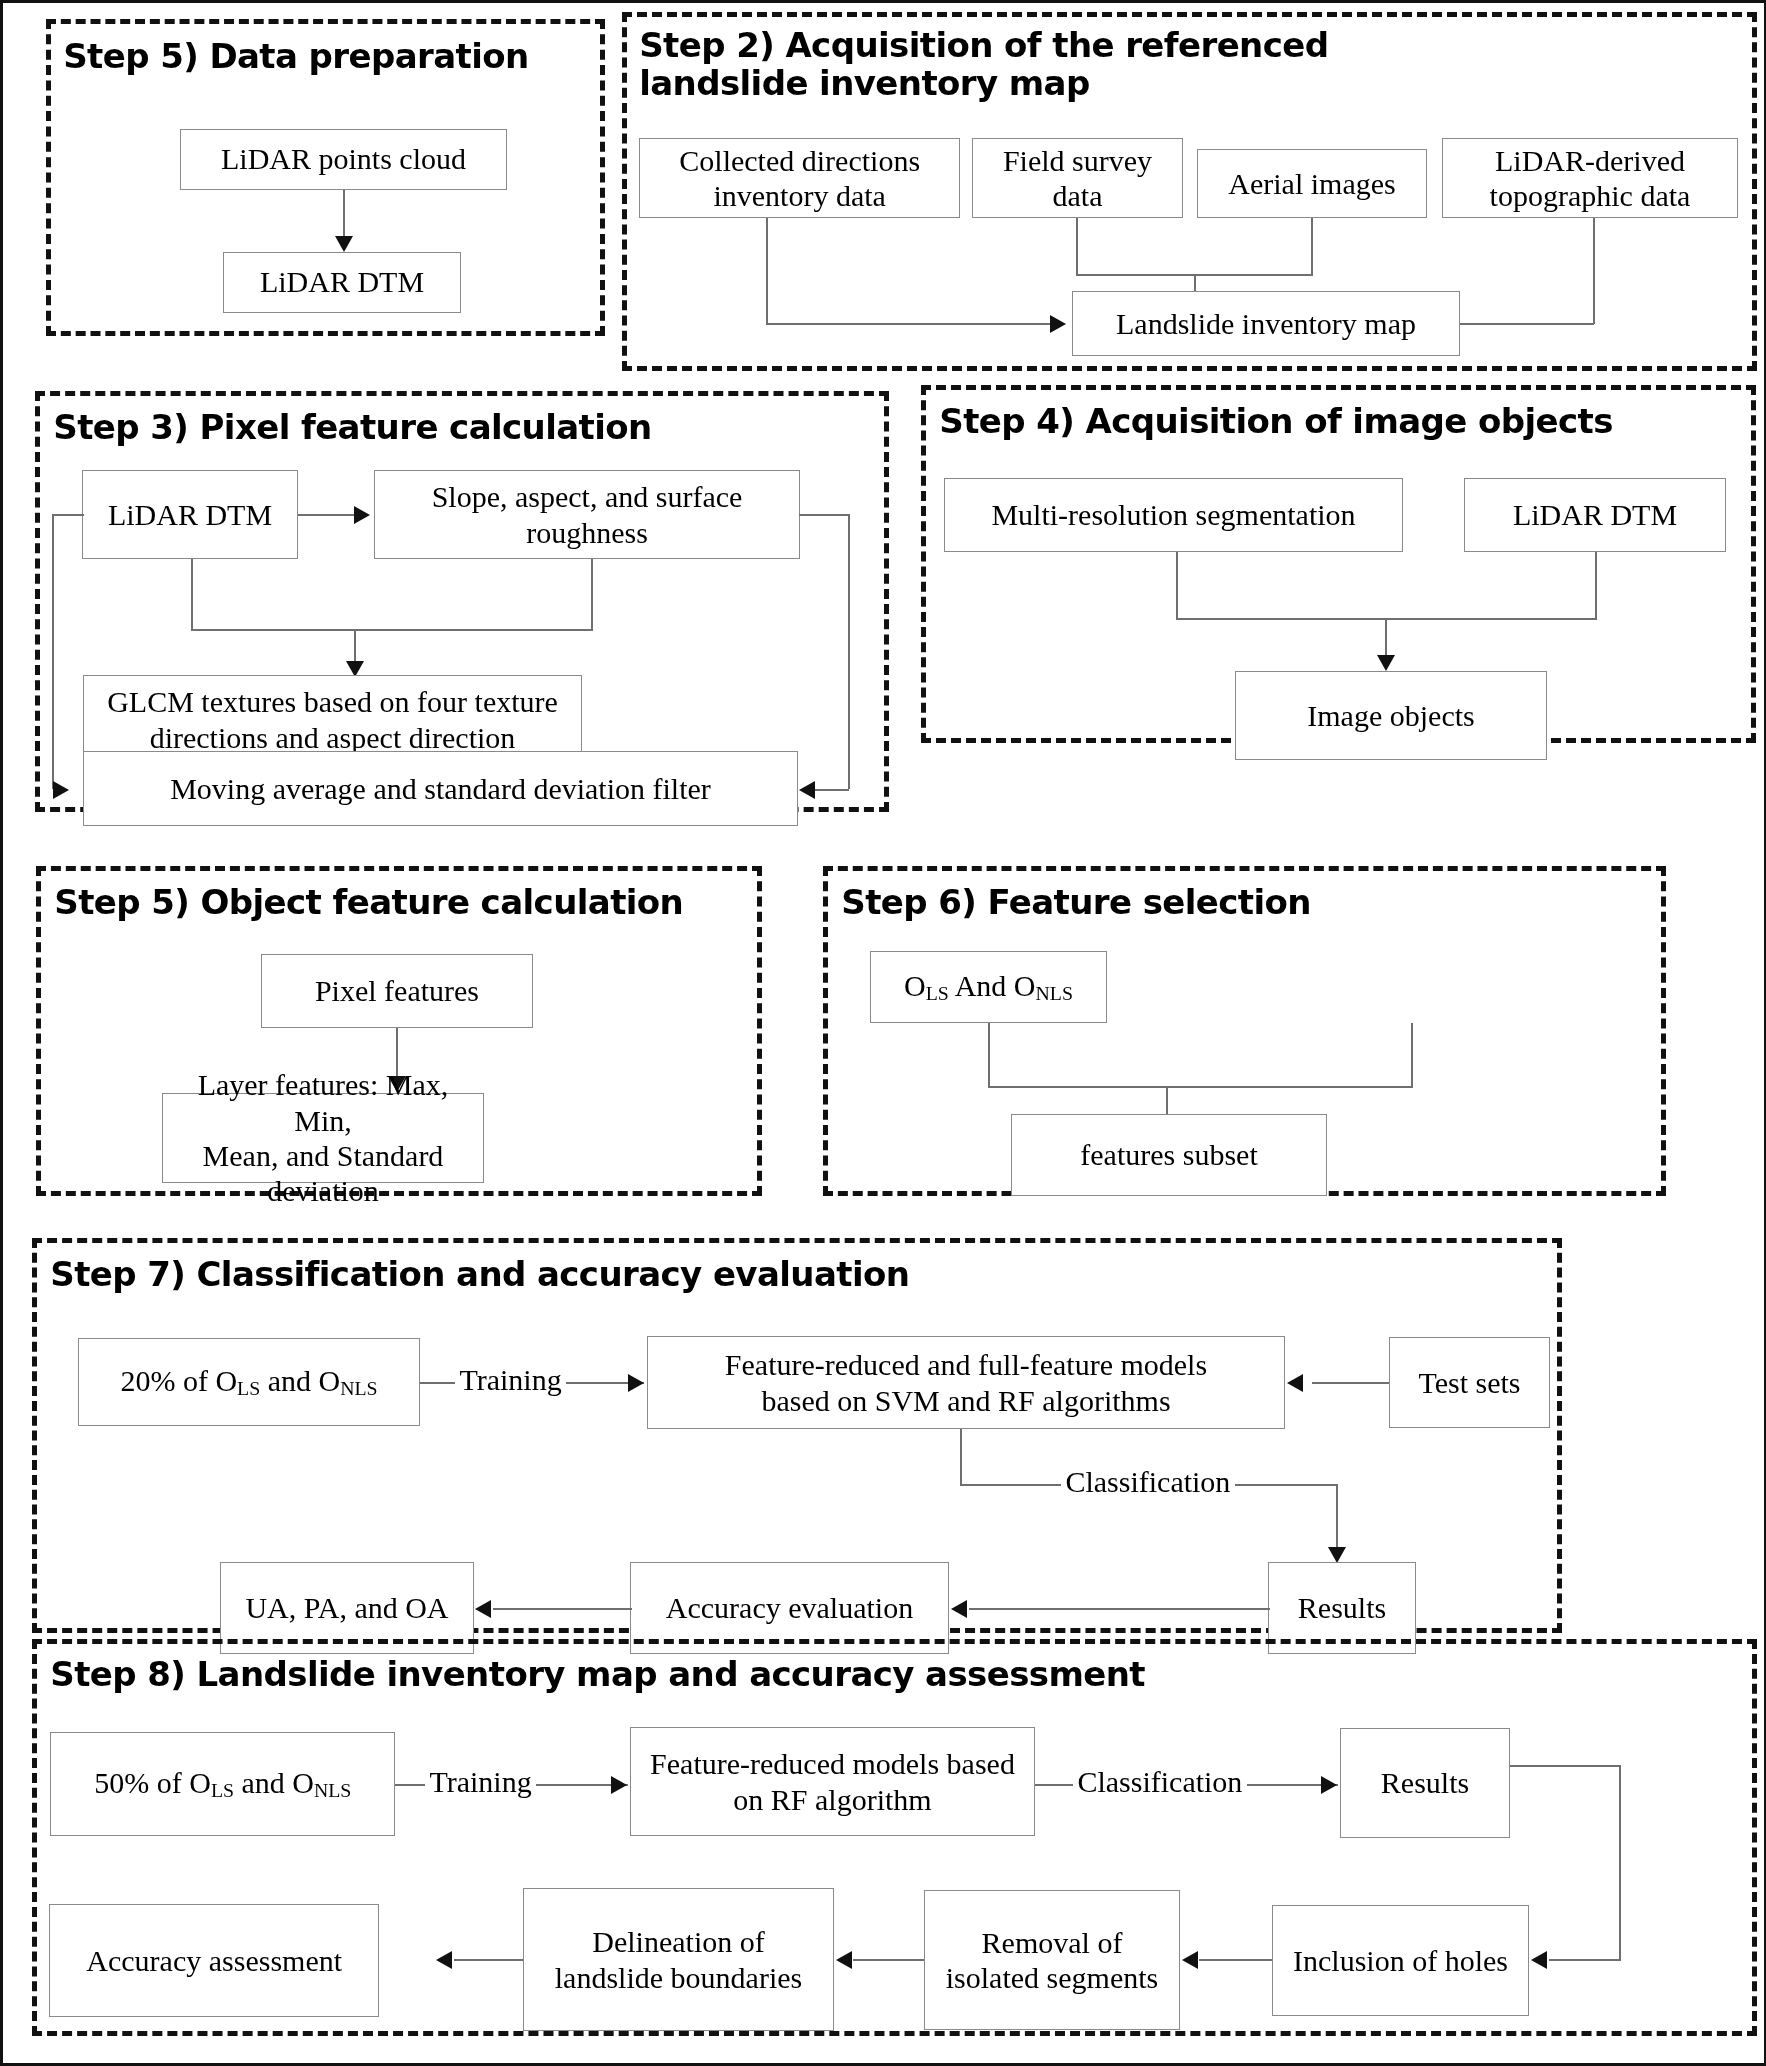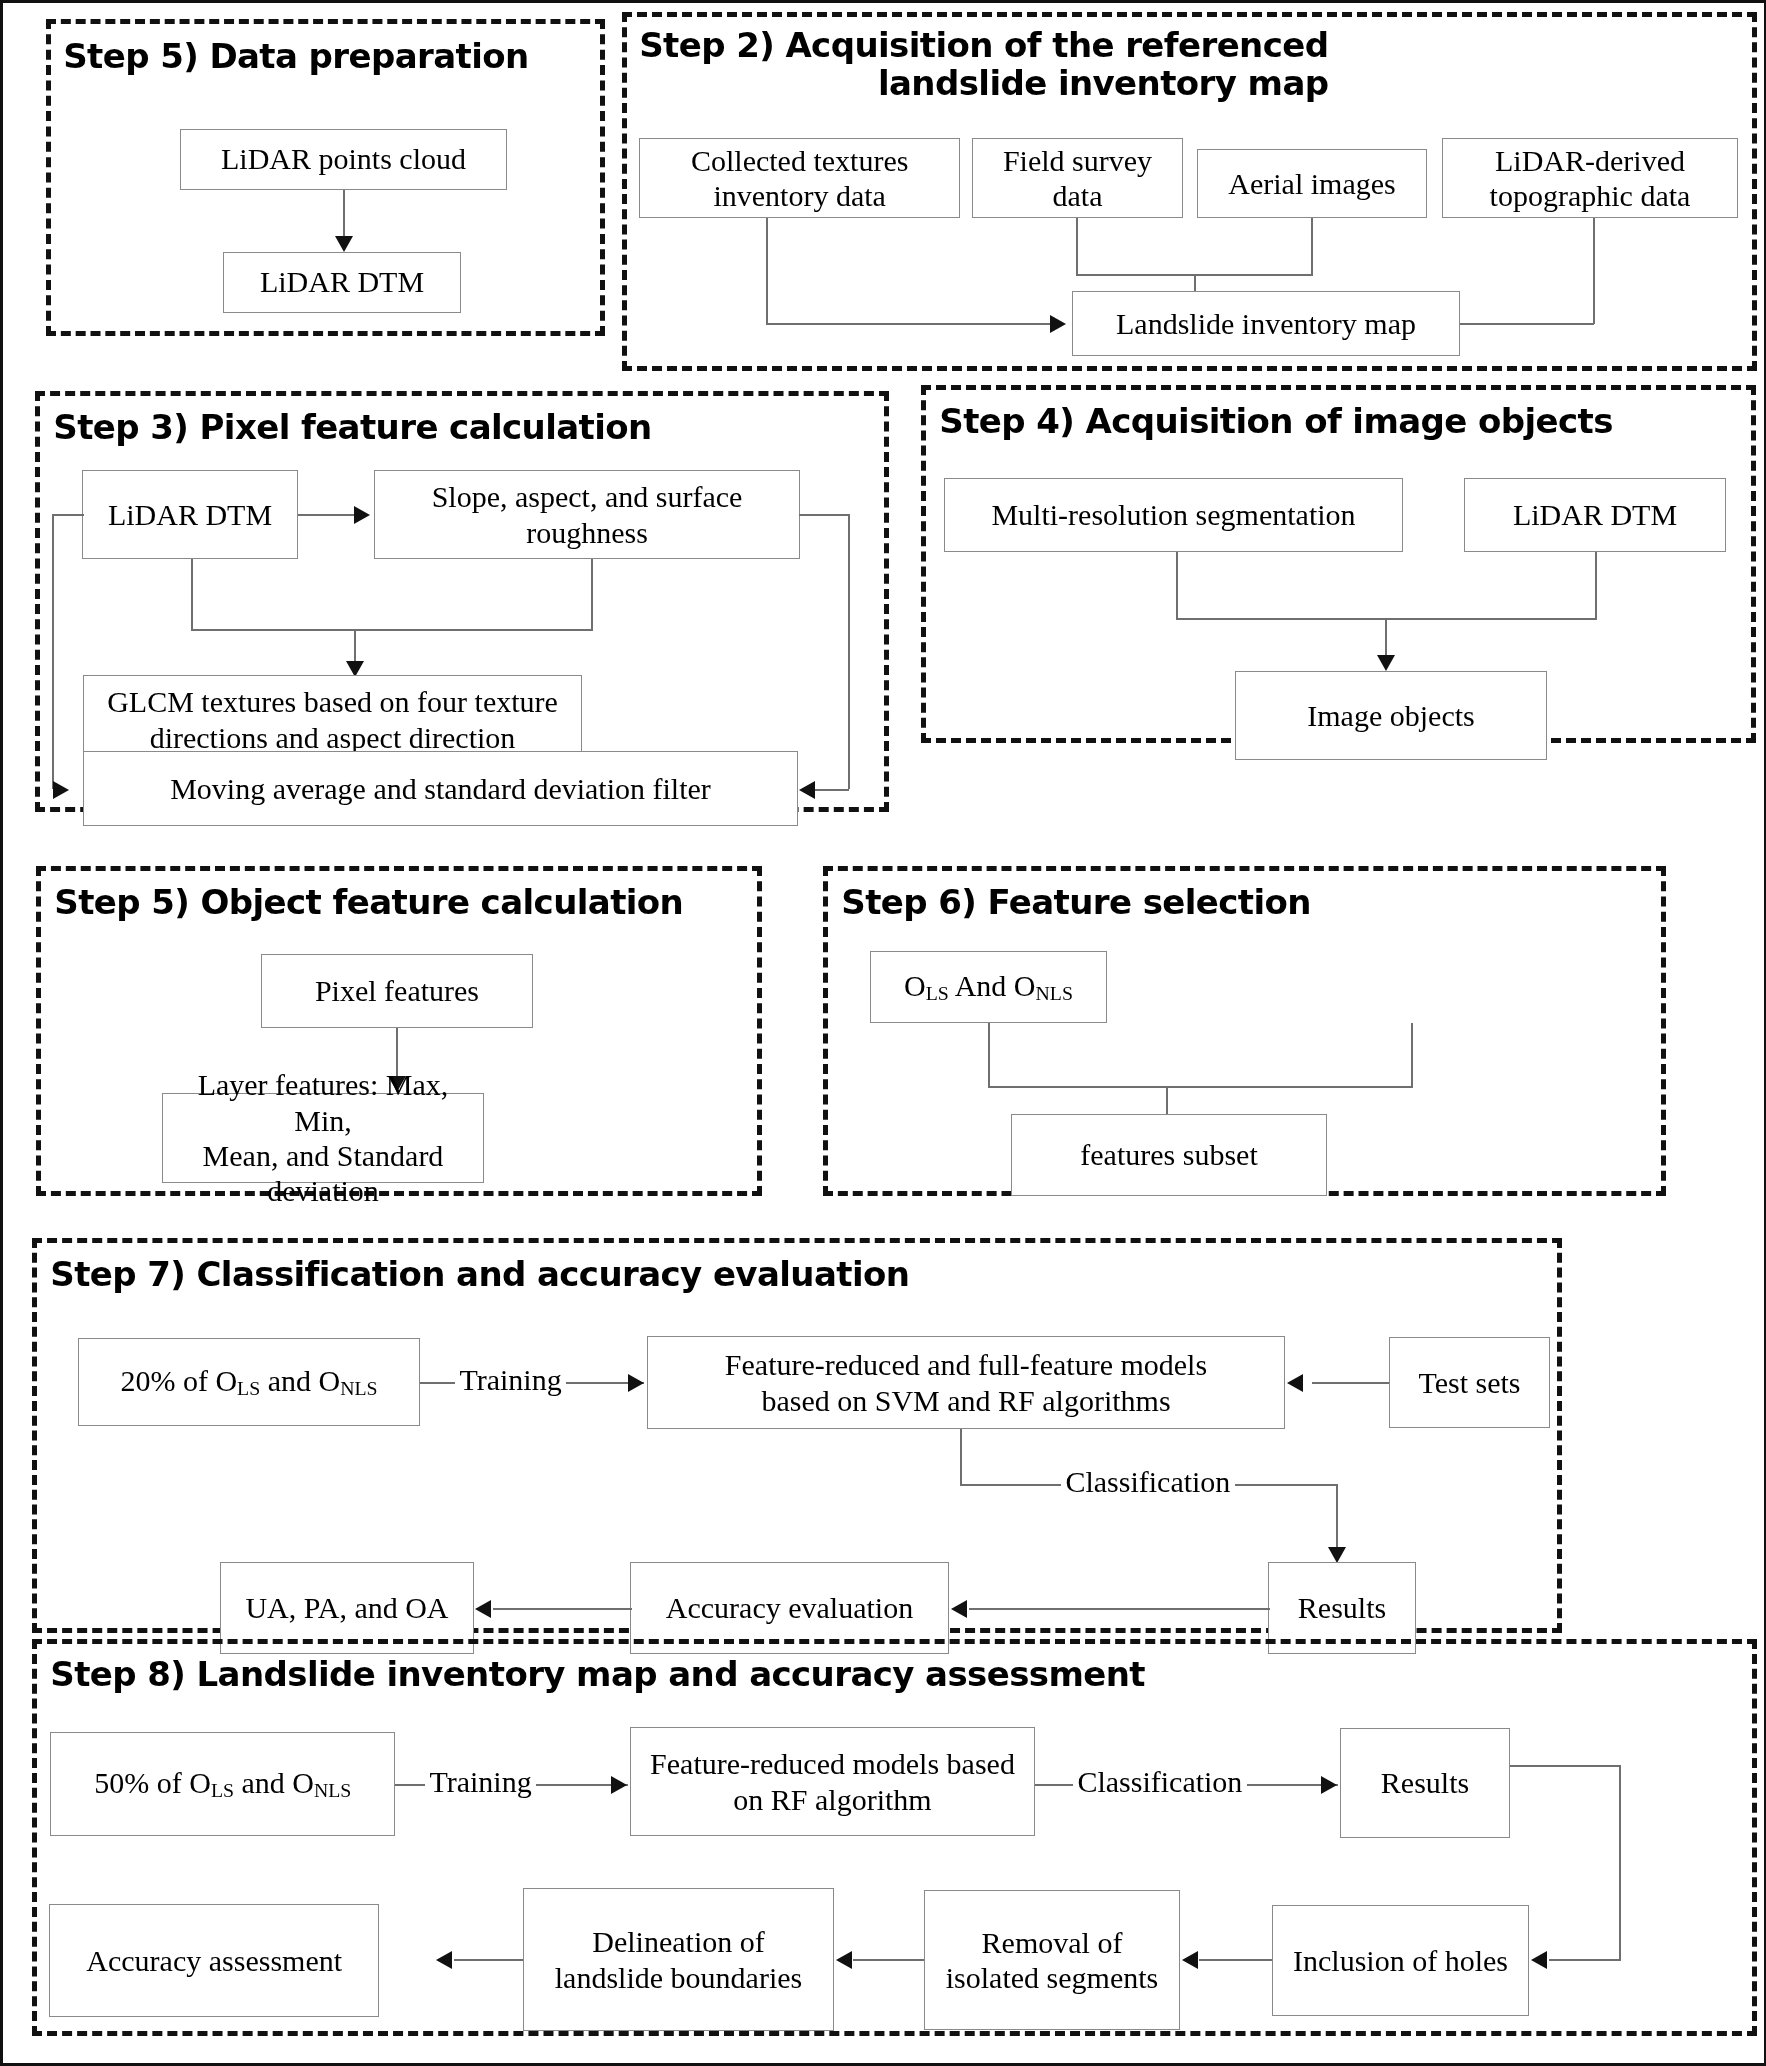--- a/index.html
+++ b/index.html
@@ -40,24 +40,24 @@
       <span class="t">LiDAR points cloud</span>
     </div>
     <div class="edge v" style="left:292px;top:166px;height:53px;"></div>
     <div class="ar ar-d" style="left:284px;top:212px;"></div>
     <div class="node" style="left:172px;top:228px;width:238px;height:61px;">
       <span class="t">LiDAR DTM</span>
     </div>
   </div>
 
   <div class="step" style="left:619px;top:9px;width:1135px;height:359px;">
-    <div class="step-title" style="left:12.2px;top:9px;text-align:right;">Step 2) Acquisition of the referenced
+    <div class="step-title" style="left:12.2px;top:9px;">Step 2) Acquisition of the referenced
           landslide inventory map</div>
     <div class="node" style="left:12.2px;top:121px;width:321px;height:80px;">
-      <span class="t">Collected textures
+      <span class="t">Collected directions
 inventory data</span>
     </div>
     <div class="node" style="left:345px;top:121px;width:211px;height:80px;">
       <span class="t">Field survey
 data</span>
     </div>
     <div class="node" style="left:570px;top:132px;width:230px;height:69px;text-align:right;">
       <span class="t">Aerial images</span>
     </div>
     <div class="node" style="left:815px;top:121px;width:296px;height:80px;">

